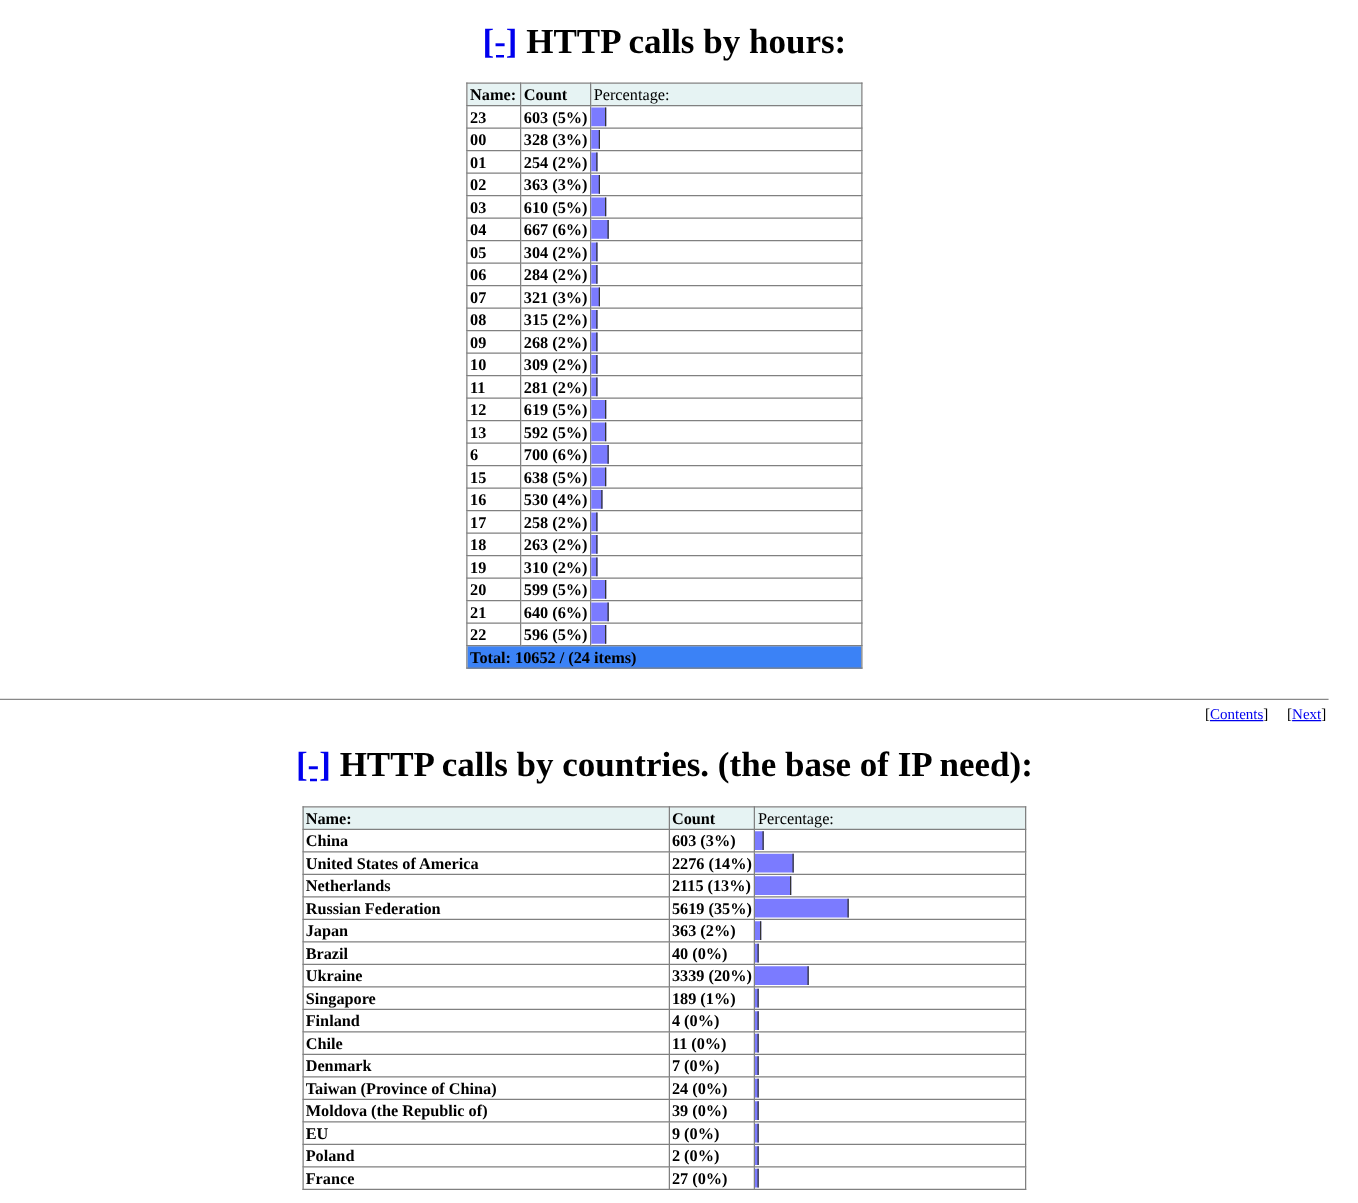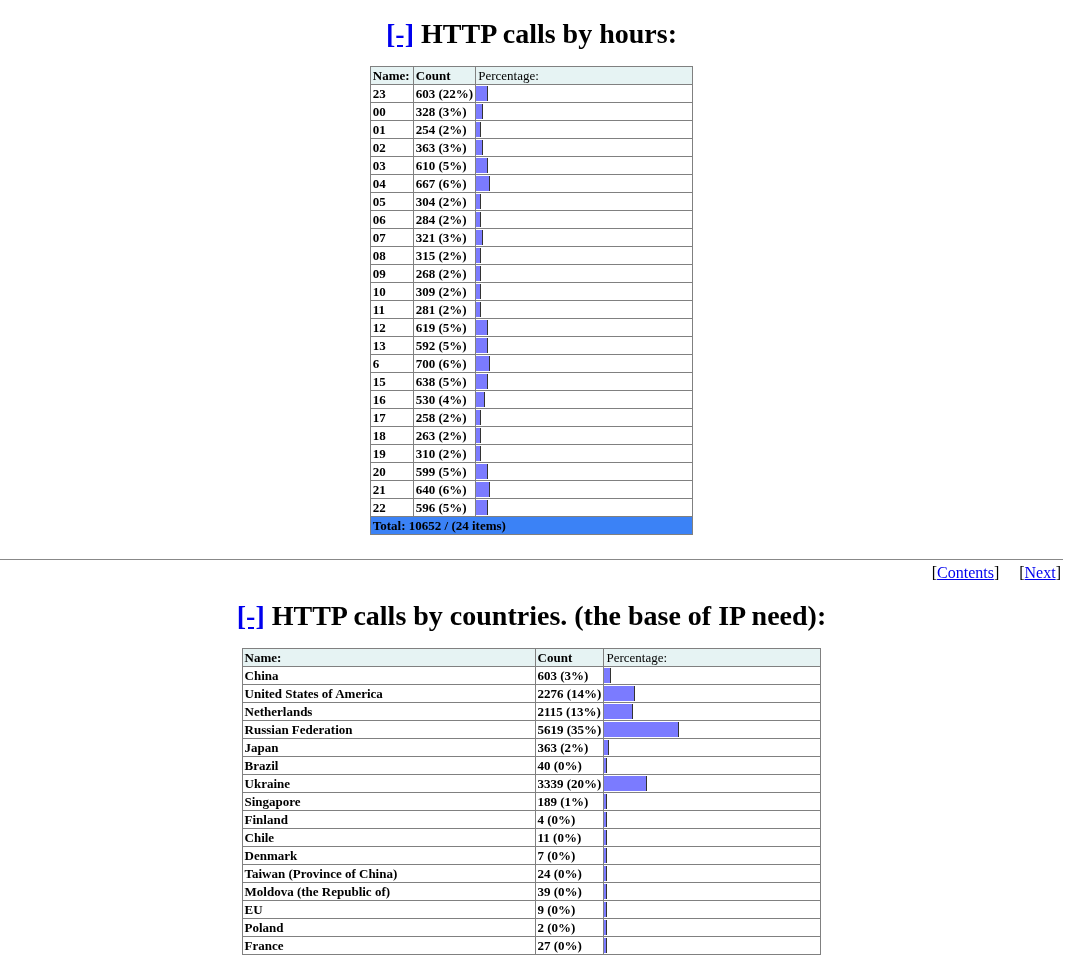--- a/index.html
+++ b/index.html
@@ -68,21 +68,21 @@
   #tbl-countries .c2 { width: 60px; }
   #tbl-countries .c3 { width: 212px; }
   hr.sep {
     border: none;
     border-top: 1px solid #888;
     width: 1063px;
     margin: 24px 0 4px 0;
   }
   .navrow {
     text-align: right;
-    font-size: 16px;
+    font-size: 12px;
     padding-right: 2px;
     margin-bottom: 14px;
   }
   .navrow a {
     color: #0000EE;
     text-decoration: underline;
     cursor: pointer;
   }
   ::-webkit-scrollbar { width: 17px; }
   ::-webkit-scrollbar-track { background: #f0f0f0; }
@@ -99,21 +99,21 @@
   <thead>
     <tr>
       <th class="c1">Name:</th>
       <th class="c2">Count</th>
       <th class="c3" style="font-weight:normal">Percentage:</th>
     </tr>
   </thead>
   <tbody id="tbl-hours-body">
       <tr>
         <td class="name-col">23</td>
-        <td class="count-col">603 (22%)</td>
+        <td class="count-col">603 (5%)</td>
         <td class="pct-cell">
           <div class="bar-wrap" style="width: 212px;">
             <div class="bar" style="width: 11px;"></div>
           </div>
         </td>
       </tr>
       <tr>
         <td class="name-col">00</td>
         <td class="count-col">328 (3%)</td>
         <td class="pct-cell">

